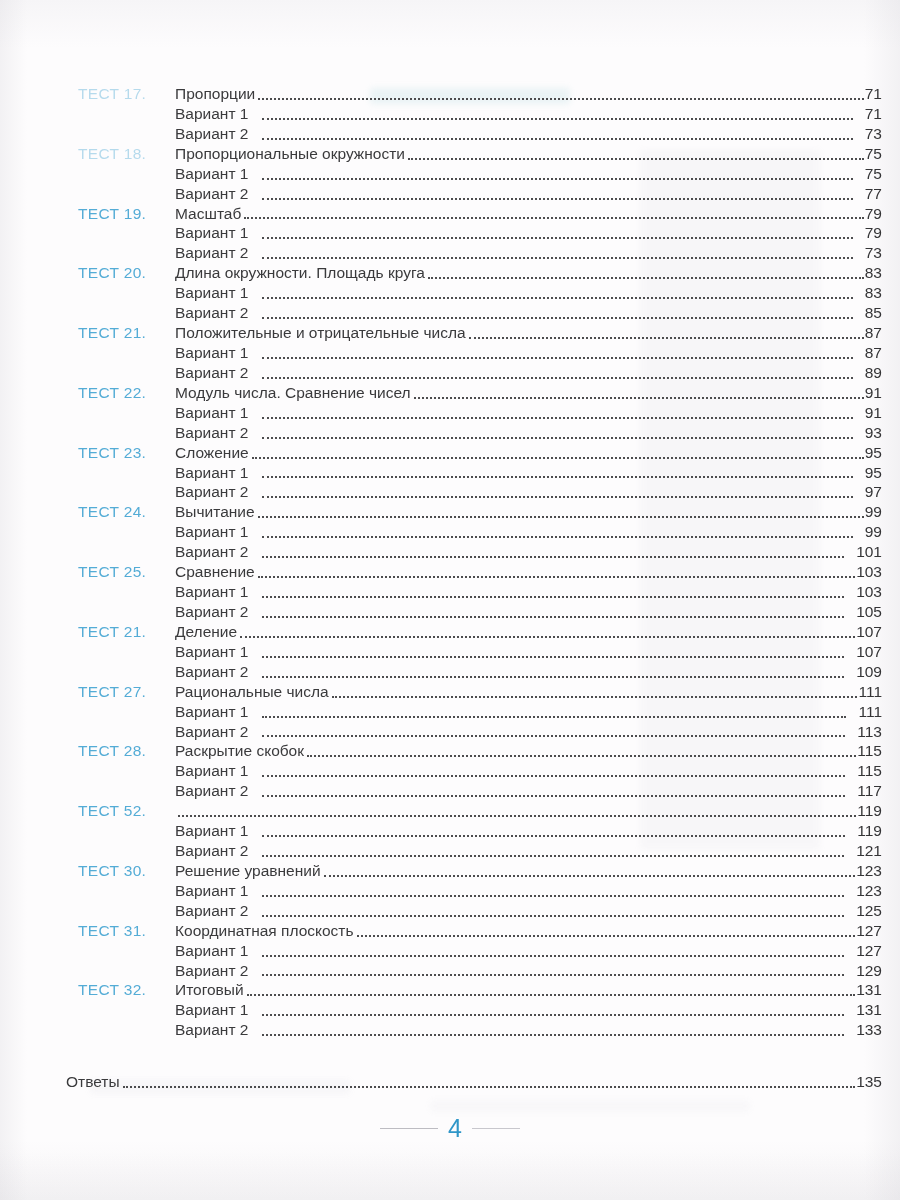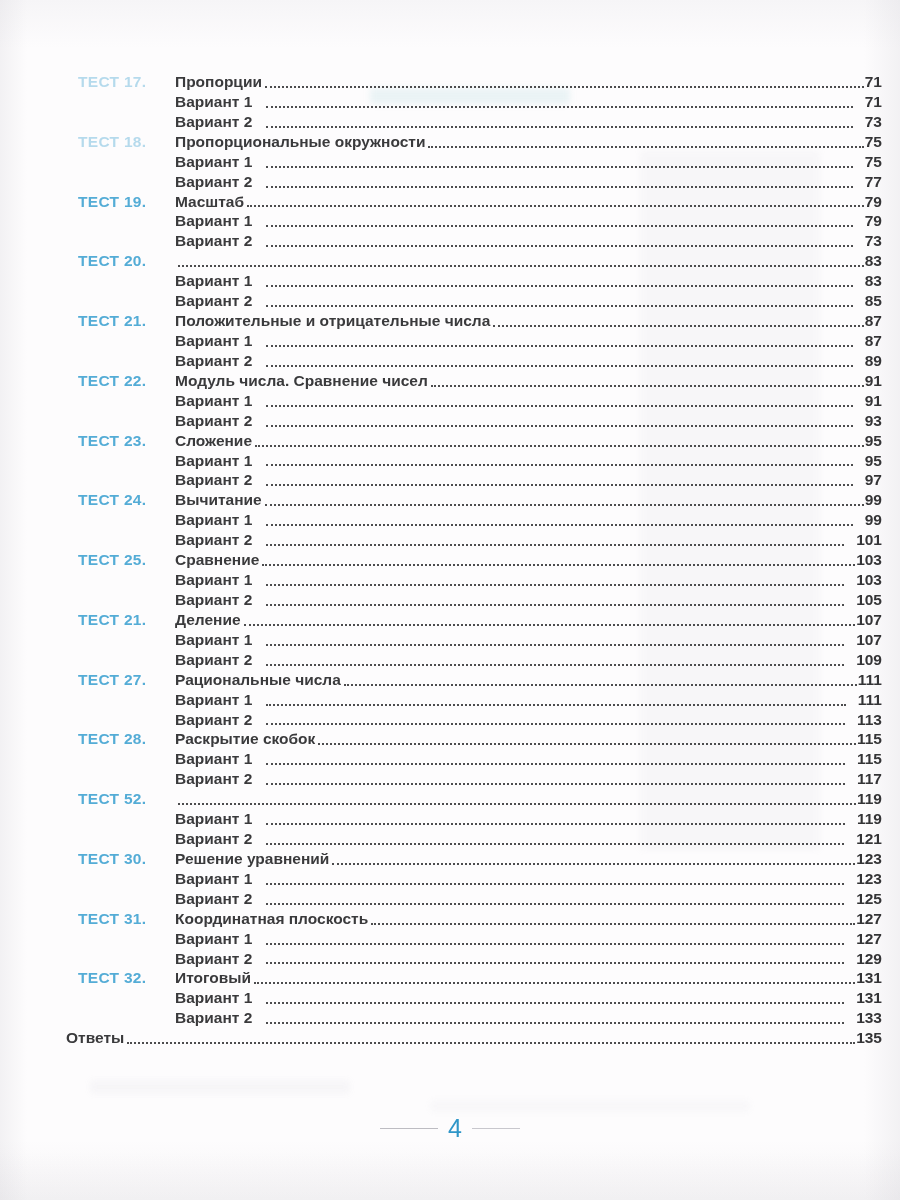--- a/index.html
+++ b/index.html
@@ -19,26 +19,25 @@
   
   .page::before{
     content:"";position:absolute;inset:0;pointer-events:none;
     background:
       linear-gradient(90deg,rgba(210,208,214,.25) 0,rgba(255,255,255,0) 3%),
       linear-gradient(270deg,rgba(214,212,218,.28) 0,rgba(255,255,255,0) 4%),
       linear-gradient(0deg,rgba(216,214,220,.22) 0,rgba(255,255,255,0) 5%);
   }
   .toc{
     position:absolute;
-    left:0;top:72px;
+    left:0;top:84px;
     width:900px;
     padding:0 18px 0 78px;
     box-sizing:border-box;
     color:#3a3a3c;
-    font-weight:bold;
   }
   .row{
     display:flex;
     align-items:baseline;
     height:19.93px;
     line-height:19.93px;
     font-size:15.5px;
     white-space:nowrap;
   }
   .lbl{
@@ -54,21 +53,21 @@
     border-bottom:2px dotted #4c4c4e;
     align-self:flex-end;
     margin:0 1px 4px 3px;
     min-width:12px;
   }
   .pg{
     flex:0 0 auto;
     color:#343436;
     text-align:left;
   }
-  .answers-row{ margin-left:-12px; }
+  .answers-row{ margin-left:-12px;margin-top:32px; }
   
   .ghost{
     position:absolute;pointer-events:none;
     background:rgba(175,180,192,.14);
     filter:blur(3px);border-radius:3px;
   }
   .ghost.teal{ background:rgba(120,190,200,.14); }
   .footer{
     position:absolute;
     left:0;top:1116px;width:900px;
@@ -141,20 +140,21 @@
     <span class="leader"></span>
     <span class="pg">79</span>
   </div>
       <div class="row variant">
     <span class="ttl">Вариант 2</span>
     <span class="leader"></span>
     <span class="pg">73</span>
   </div>
       <div class="row entry">
     <span class="lbl">ТЕСТ 20.</span>
+    <span class="ttl">Длина окружности. Площадь круга</span>
     <span class="leader"></span>
     <span class="pg">83</span>
   </div>
       <div class="row variant">
     <span class="ttl">Вариант 1</span>
     <span class="leader"></span>
     <span class="pg">83</span>
   </div>
       <div class="row variant">
     <span class="ttl">Вариант 2</span>

